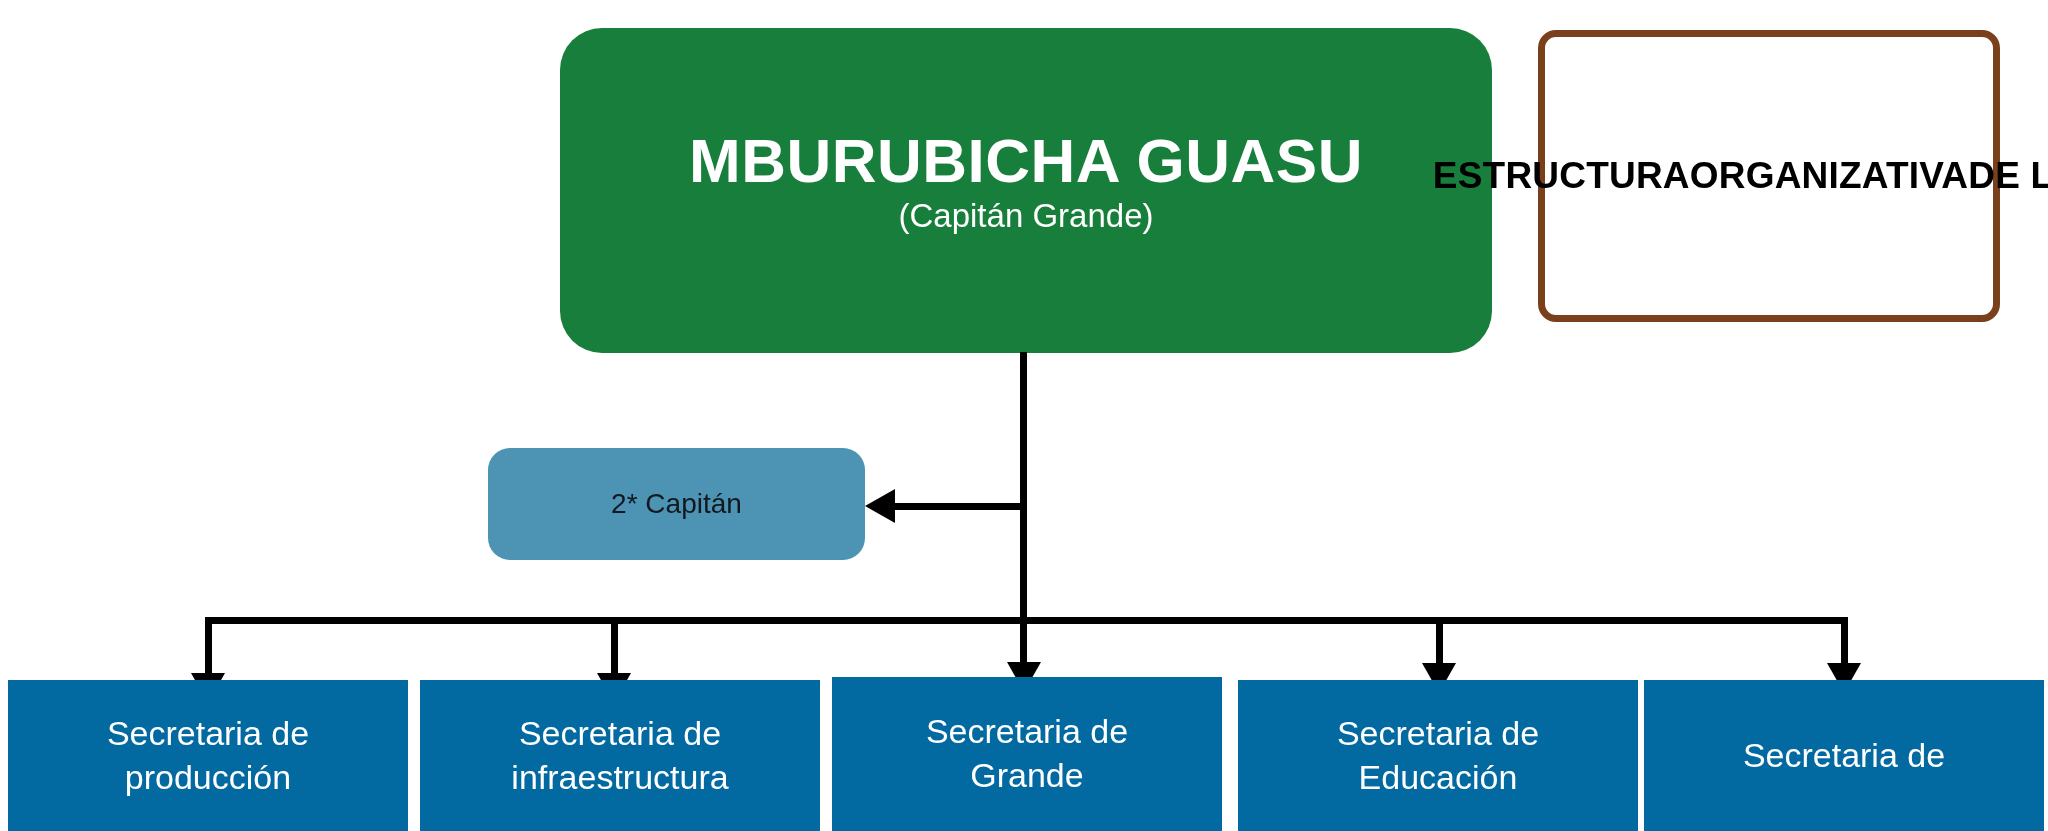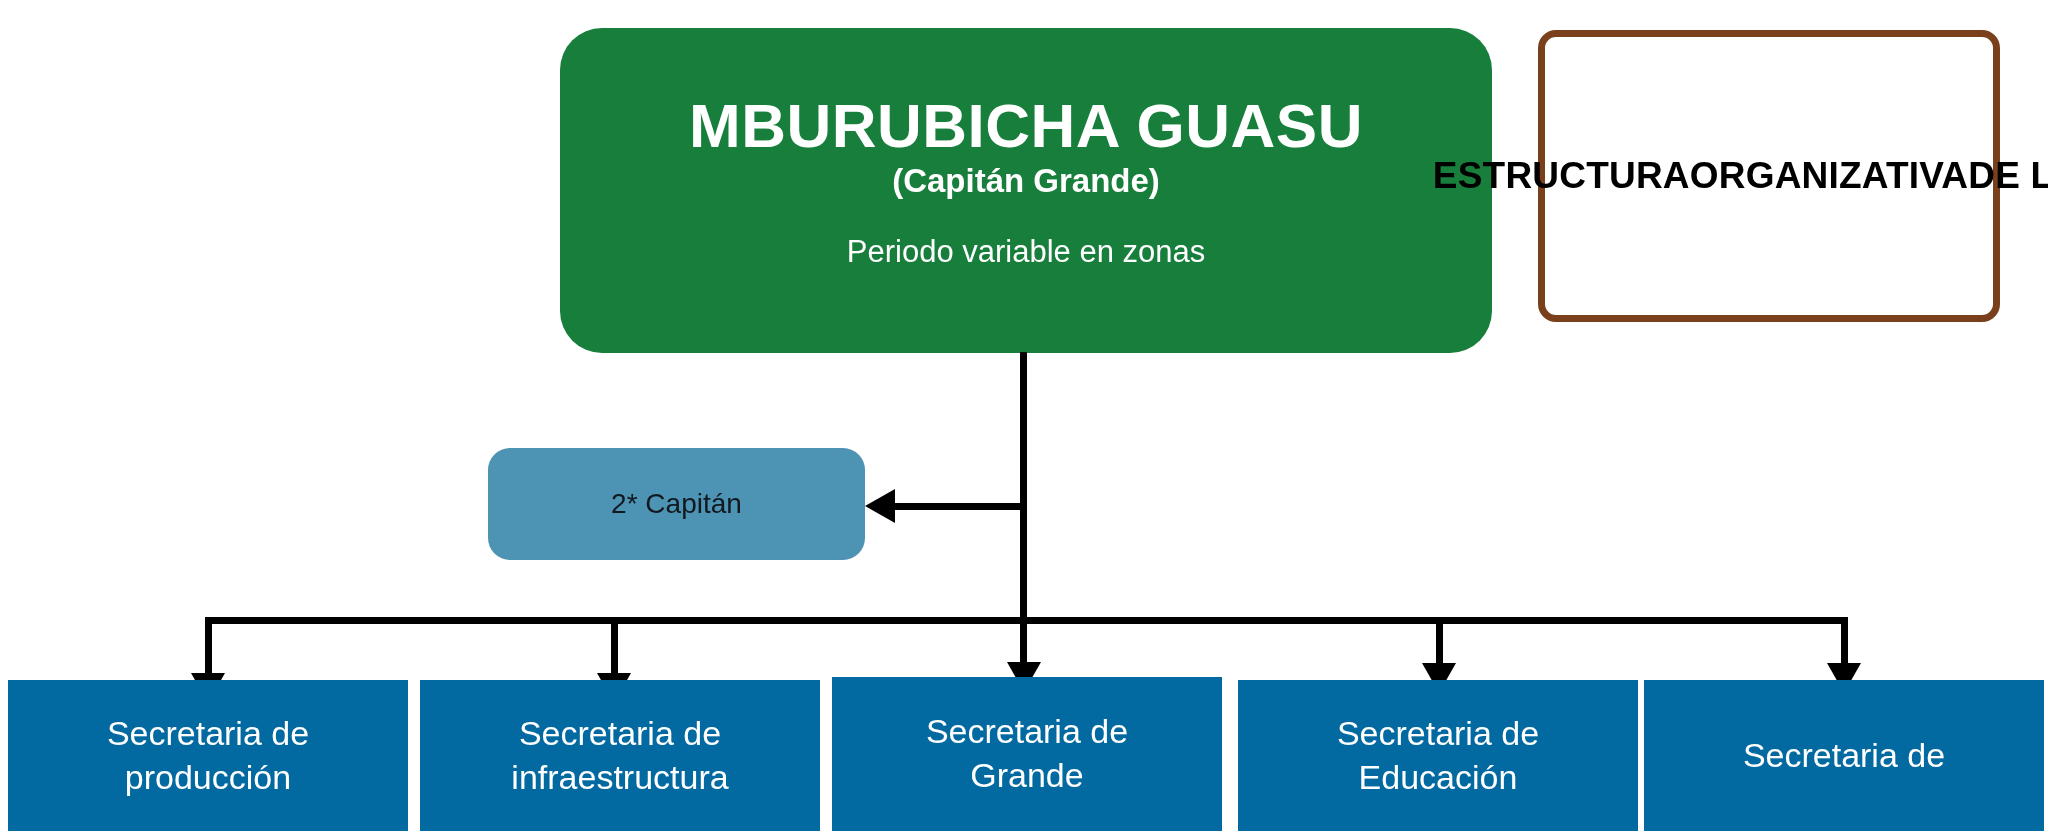--- a/index.html
+++ b/index.html
@@ -42,21 +42,21 @@
     font-size: 62px;
     font-weight: 700;
     letter-spacing: 0.5px;
     line-height: 1.04;
     text-align: center;
     white-space: nowrap;
   }
   .root-sub {
     color: #ffffff;
     font-size: 33px;
-    font-weight: 700;
+    font-weight: 400;
     line-height: 1.2;
     text-align: center;
     margin-top: 2px;
   }
   .root-note {
     color: #ffffff;
     font-size: 31px;
     font-weight: 400;
     line-height: 1.2;
     text-align: center;
@@ -155,21 +155,20 @@
   }
 </style>
 </head>
 <body>
 
 <div id="canvas">
 
   <div class="root-node">
     <div class="root-title">MBURUBICHA GUASU</div>
     <div class="root-sub">(Capitán Grande)</div>
-    <div class="root-note">Periodo variable en zonas</div>
   </div>
 
   <div class="title-card">
     <div class="title-card-line">ESTRUCTURA</div>
     <div class="title-card-line">ORGANIZATIVA</div>
     <div class="title-card-line">DE LAS</div>
   </div>
 
   <div class="conn conn-v" style="left:1020px; top:352px; height:338px;"></div>
 

